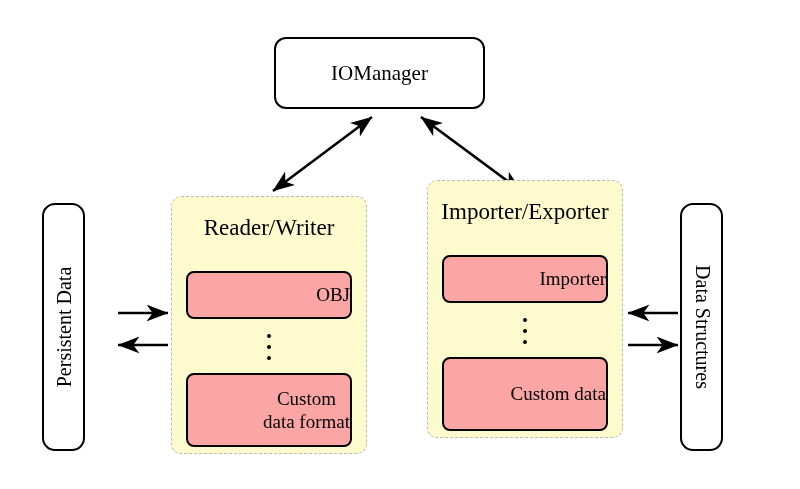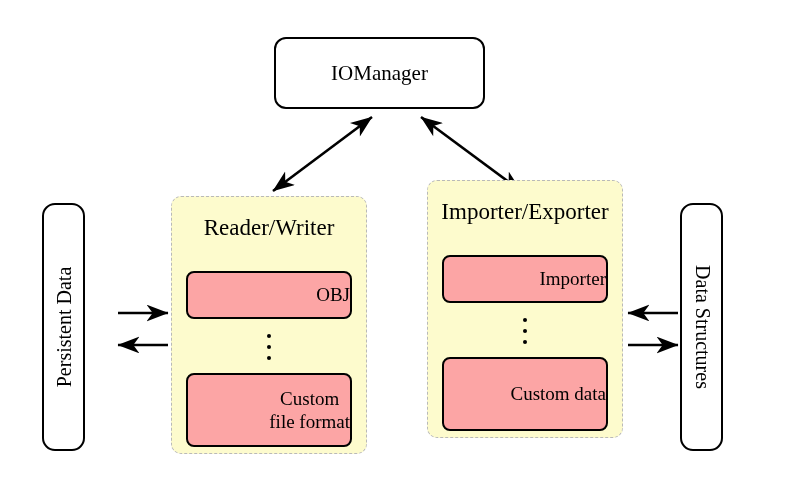--- a/index.html
+++ b/index.html
@@ -210,21 +210,21 @@
 
     <div class="ellipsis-v">
       <span></span>
       <span></span>
       <span></span>
     </div>
 
     <div class="inner-node inner-bottom">
       <div>
         <div>Custom</div>
-        <div>file format</div>
+        <div>data format</div>
       </div>
     </div>
   </div>
 
   <div class="panel" id="panel-importer-exporter">
     <div class="panel-title">Importer/Exporter</div>
 
     <div class="inner-node inner-top">
       <span>Importer</span>
     </div>

